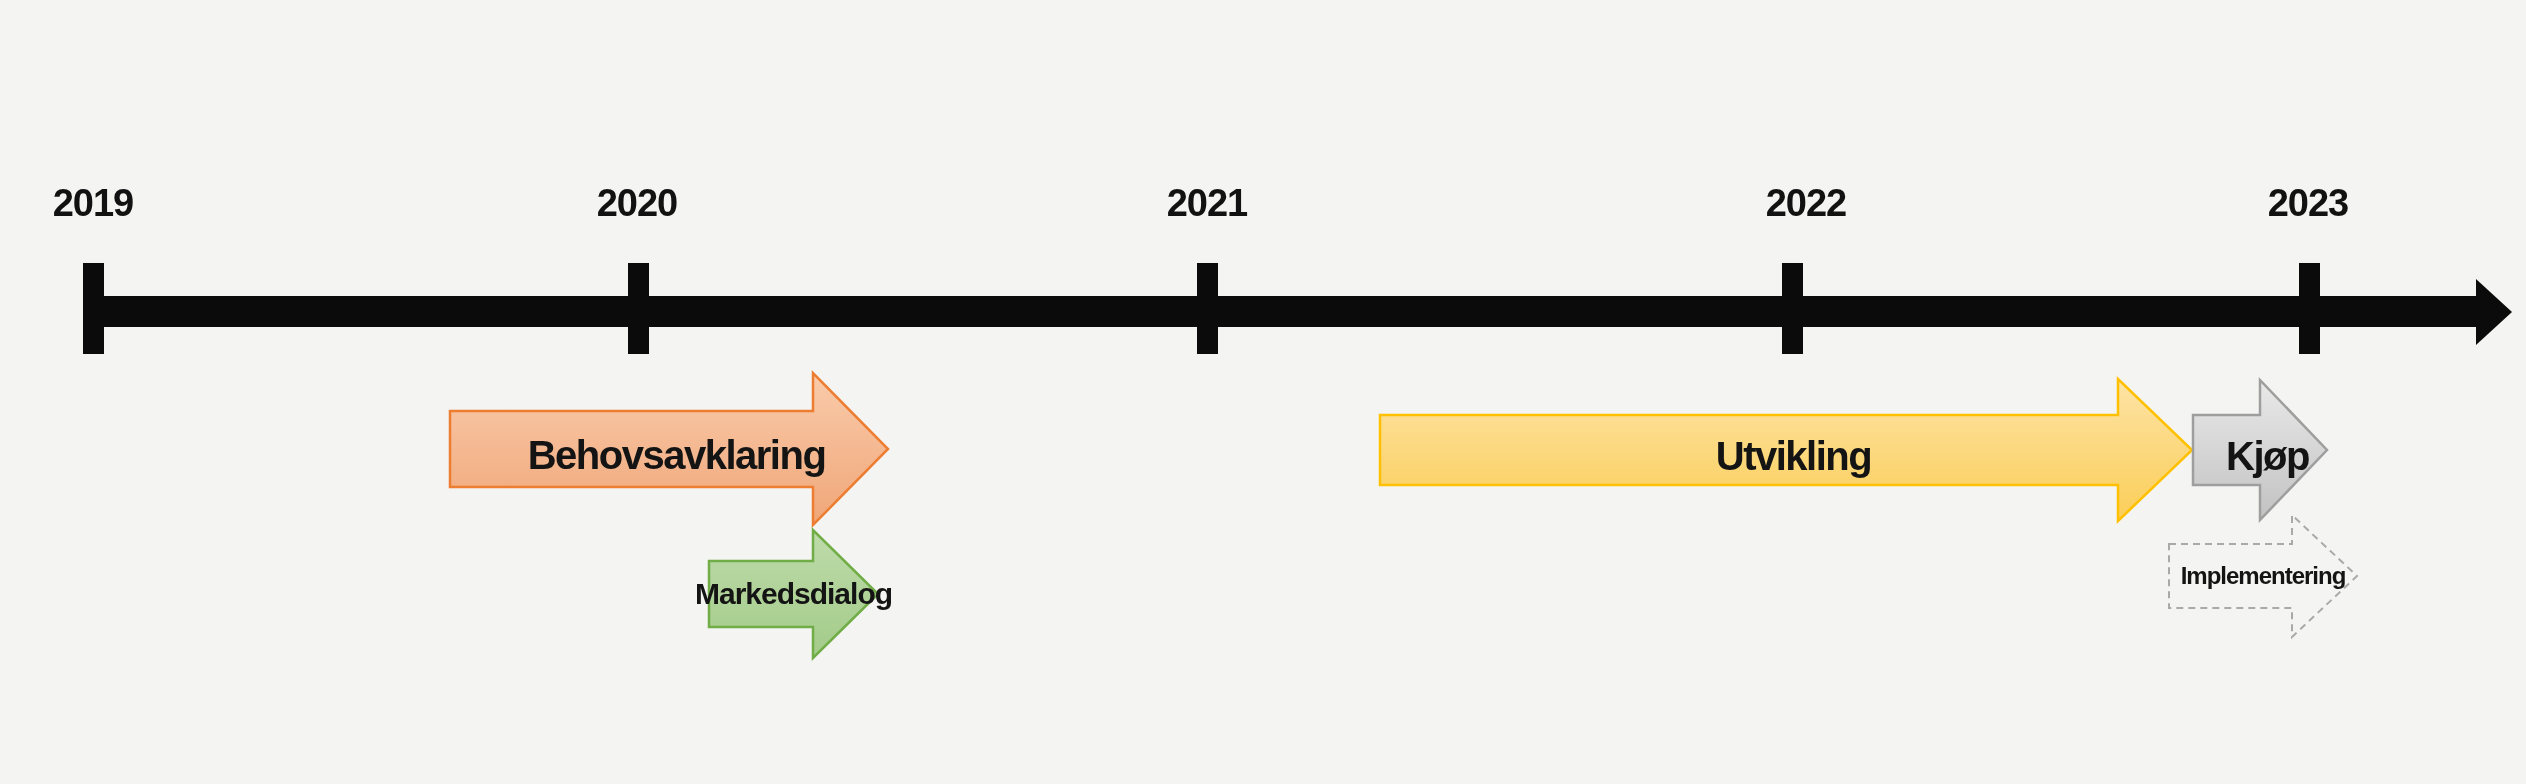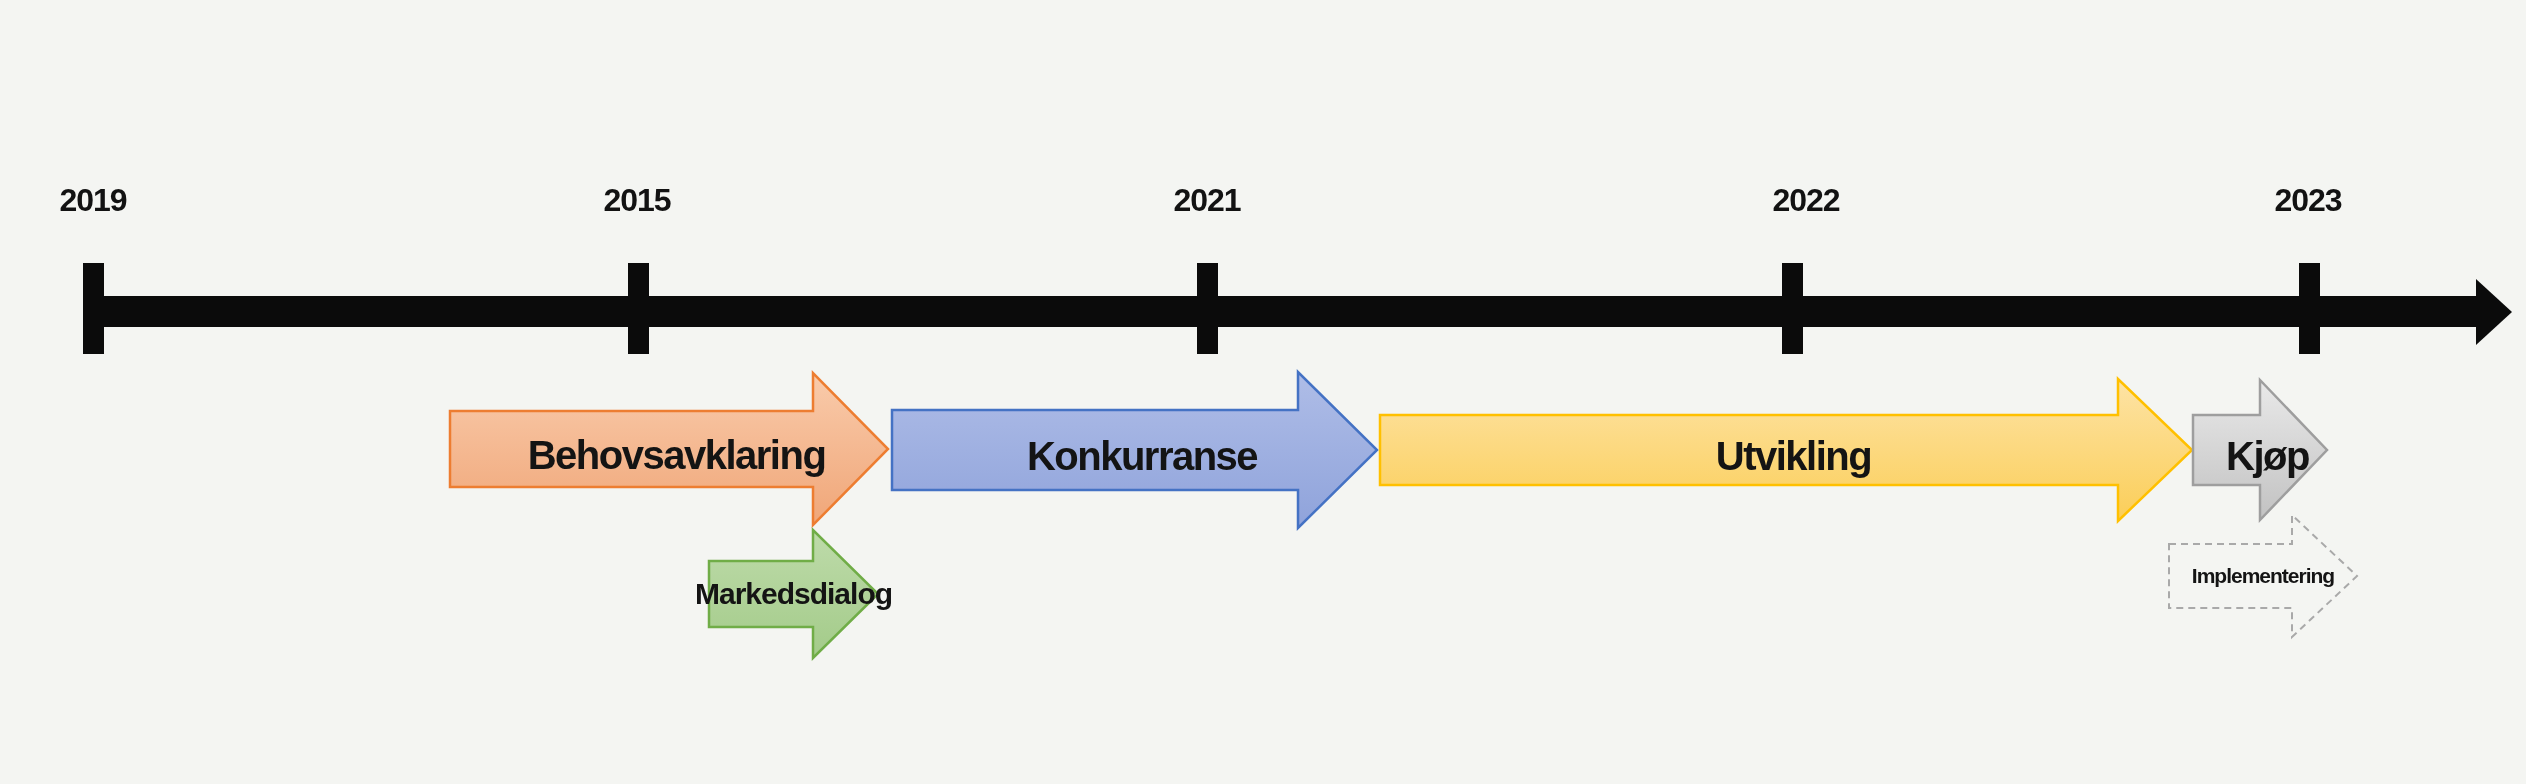--- a/index.html
+++ b/index.html
@@ -27,21 +27,21 @@
     width: 0; height: 0;
     border-top: 33px solid transparent;
     border-bottom: 33px solid transparent;
     border-left: 36px solid #0B0B0B;
   }
   .year {
     position: absolute;
     top: 182px;
     width: 160px;
     text-align: center;
-    font-size: 32px;
+    font-size: 38px;
     font-weight: 700;
     letter-spacing: -1px;
     color: #121212;
     white-space: nowrap;
   }
   
   .arrow {
     position: absolute;
   }
   .arrow svg { display: block; overflow: visible; }
@@ -60,31 +60,31 @@
     font-size: 40px;
     letter-spacing: -1.5px;
     transform: translateY(6px);
     padding-left: 15px;
   }
   .lbl-mid {
     font-size: 30px;
     letter-spacing: -1px;
   }
   .lbl-small {
-    font-size: 21px;
+    font-size: 24px;
     letter-spacing: -1px;
   }
 </style>
 </head>
 <body>
 
 <div class="canvas" style="background: rgb(244, 245, 242);">
 
   <div class="year" style="left:13px">2019</div>
-  <div class="year" style="left:557px">2015</div>
+  <div class="year" style="left:557px">2020</div>
   <div class="year" style="left:1127px">2021</div>
   <div class="year" style="left:1726px">2022</div>
   <div class="year" style="left:2228px">2023</div>
 
   <div class="tl-bar" style="background: rgb(11, 11, 11);"></div>
   <div class="tl-tick" style="left: 83px; background: rgb(11, 11, 11);"></div>
   <div class="tl-tick" style="left: 628px; background: rgb(11, 11, 11);"></div>
   <div class="tl-tick" style="left: 1197px; background: rgb(11, 11, 11);"></div>
   <div class="tl-tick" style="left: 1782px; background: rgb(11, 11, 11);"></div>
   <div class="tl-tick" style="left: 2299px; background: rgb(11, 11, 11);"></div>
@@ -96,32 +96,20 @@
         <linearGradient id="g-behovsavklaring" x1="0" y1="0" x2="0" y2="1">
           <stop class="stop-top" offset="0" stop-color="#F9CBAB"></stop>
             <stop class="stop-bottom" offset="1" stop-color="#F0A678"></stop>
         </linearGradient>
       </defs>
       <polygon points="0,38 363,38 363,0 438,76 363,152 363,114 0,114" fill="url(#g-behovsavklaring)" stroke="#ED7D31" stroke-width="2.5" stroke-linejoin="miter"></polygon>
     </svg>
     <div class="lbl lbl-main">Behovsavklaring</div>
   </div>
 
-  <div class="arrow" style="left:892px; top:372px; width:485px; height:156px">
-    <svg width="485" height="156" viewBox="0 0 485 156">
-      <defs>
-        <linearGradient id="g-konkurranse" x1="0" y1="0" x2="0" y2="1">
-          <stop class="stop-top" offset="0" stop-color="#AFBDE7"></stop>
-            <stop class="stop-bottom" offset="1" stop-color="#8FA3DB"></stop>
-        </linearGradient>
-      </defs>
-      <polygon points="0,38 406,38 406,0 485,78 406,156 406,118 0,118" fill="url(#g-konkurranse)" stroke="#4472C4" stroke-width="2.5" stroke-linejoin="miter"></polygon>
-    </svg>
-    <div class="lbl lbl-main">Konkurranse</div>
-  </div>
 
   <div class="arrow" style="left:1380px; top:379px; width:812px; height:142px">
     <svg width="812" height="142" viewBox="0 0 812 142">
       <defs>
         <linearGradient id="g-utvikling" x1="0" y1="0" x2="0" y2="1">
           <stop class="stop-top" offset="0" stop-color="#FDE3A5"></stop>
             <stop class="stop-bottom" offset="1" stop-color="#FBCE58"></stop>
         </linearGradient>
       </defs>
       <polygon points="0,36 738,36 738,0 812,71 738,142 738,106 0,106" fill="url(#g-utvikling)" stroke="#FFC000" stroke-width="2.5" stroke-linejoin="miter"></polygon>

